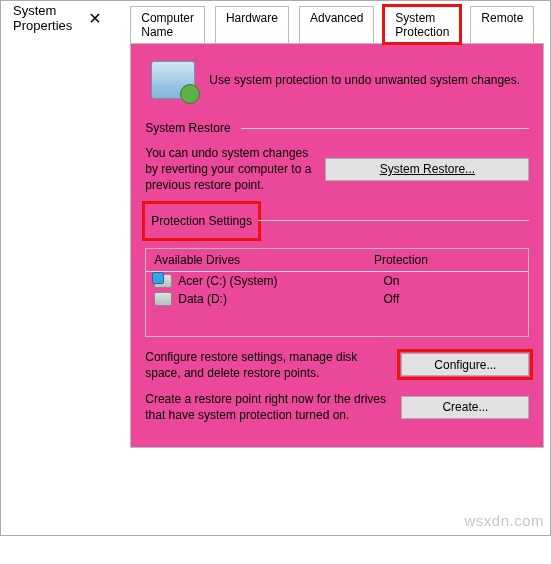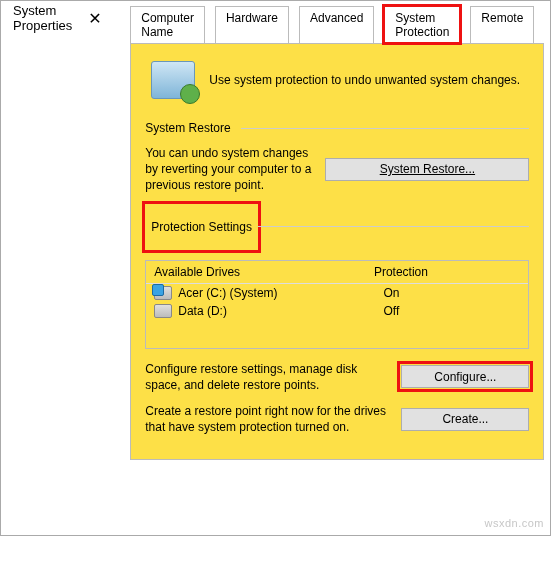--- a/index.html
+++ b/index.html
@@ -58,21 +58,21 @@
       z-index: 2;
     }
     .tab.highlight {
       outline: 3px solid #e11;
       outline-offset: -1px;
     }
     .panel {
       border: 1px solid #bbb;
       border-top: none;
       padding: 12px 14px 14px 14px;
-      background: #fde047;
+      background: #ec4899;
     }
     .intro {
       display: flex;
       align-items: center;
       gap: 14px;
       padding: 6px 0 14px 6px;
     }
     .intro-icon {
       width: 44px; height: 38px;
       background: linear-gradient(#cfe6f5,#7fb5d8);
@@ -88,21 +88,21 @@
     }
     .section-header {
       display:flex; align-items:center;
       font-size: 12px;
       margin: 8px 0 10px 0;
     }
     .section-header .label { white-space:nowrap; padding-right:10px; }
     .section-header .line { flex:1; height:1px; background:#ccc; }
     .section-header.highlight .label {
       outline: 3px solid #e11;
-      padding: 16px 6px;
+      padding: 10px 6px;
     }
     .row { display:flex; gap: 14px; align-items:center; margin-bottom:10px; }
     .desc { flex:1; font-size:12px; line-height:1.35; }
     .btn {
       min-width: 128px;
       height: 23px;
       border: 1px solid #adadad;
       background: #e1e1e1;
       font-family: inherit;
       font-size: 12px;
@@ -139,21 +139,21 @@
       background:#3aa3e3;border:1px solid #1c6aa3;
     }
     .drives-body { padding-bottom: 28px; }
     .footer {
       display:flex; justify-content:flex-end; gap:10px;
       padding: 12px 12px;
       border-top:1px solid #ddd;
     }
     .watermark{
       position:absolute; right:6px; bottom:6px;
-      font-size:11px; color:#c7c7c7; letter-spacing:0.5px;
+      font-size:15px; color:#c7c7c7; letter-spacing:0.5px;
       pointer-events:none;
       text-align:right;
     }
     .window{position:relative;}
   </style>
 </head>
 <body>
 
 <div class="window">
 

